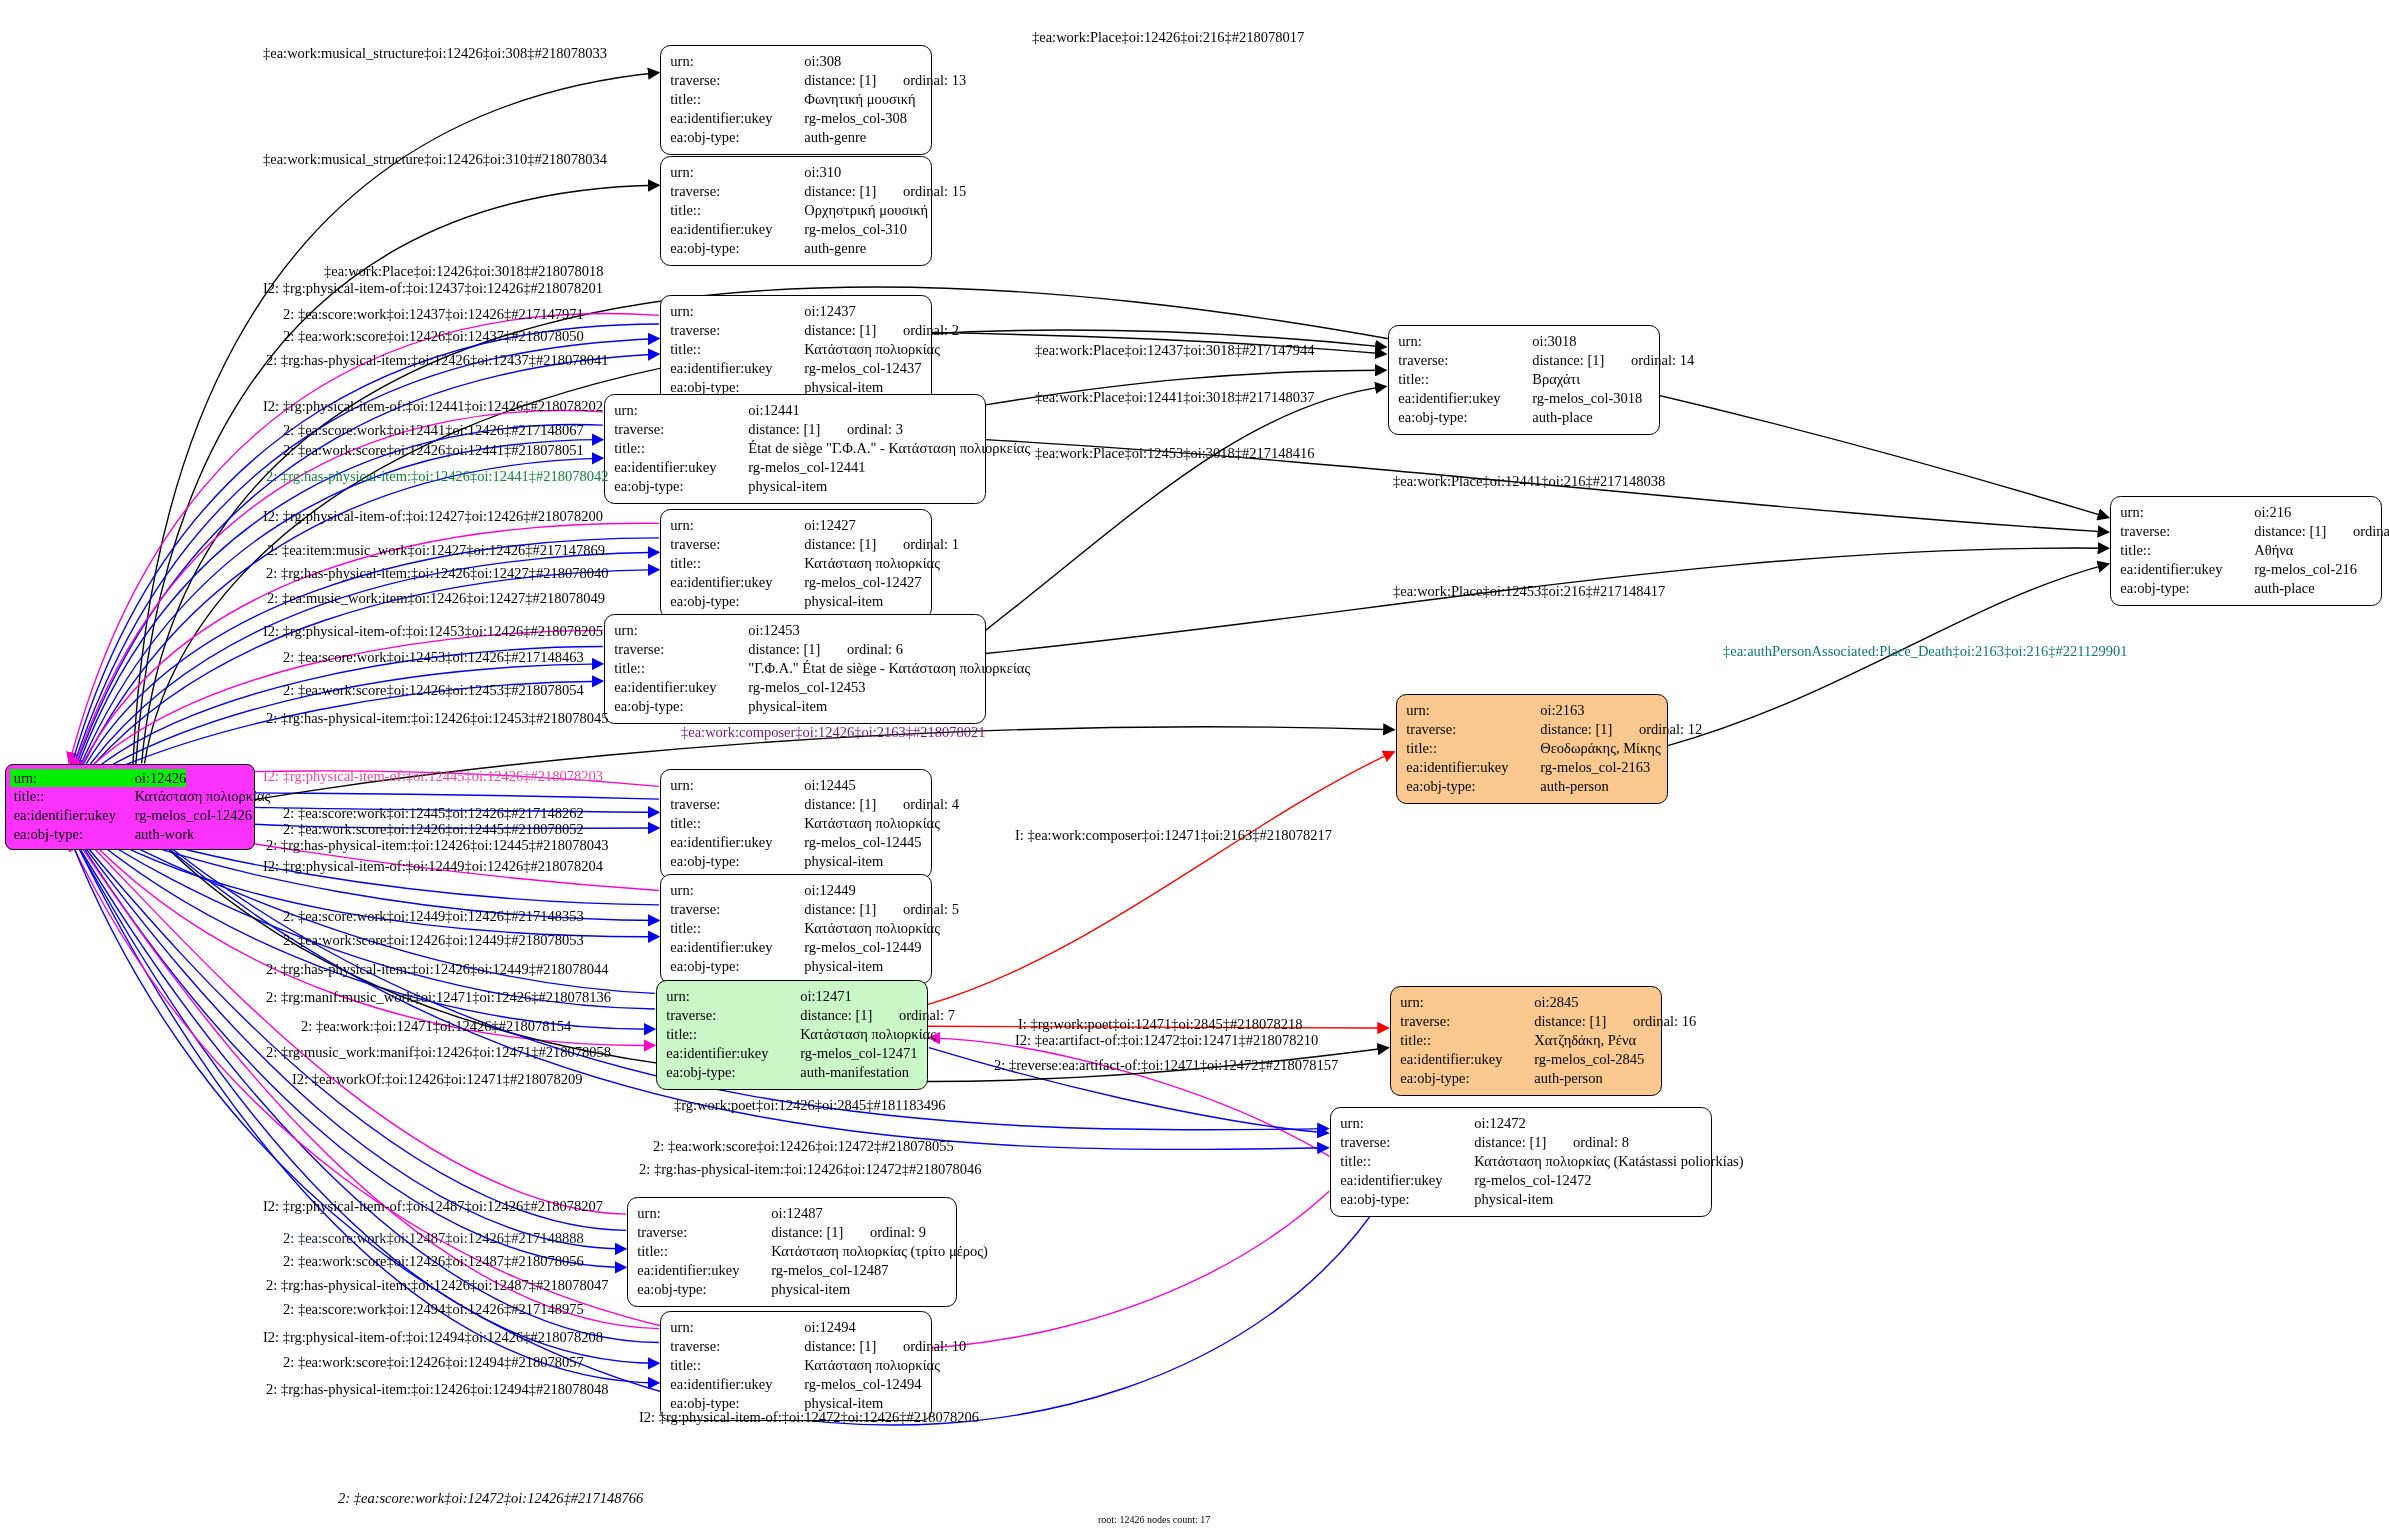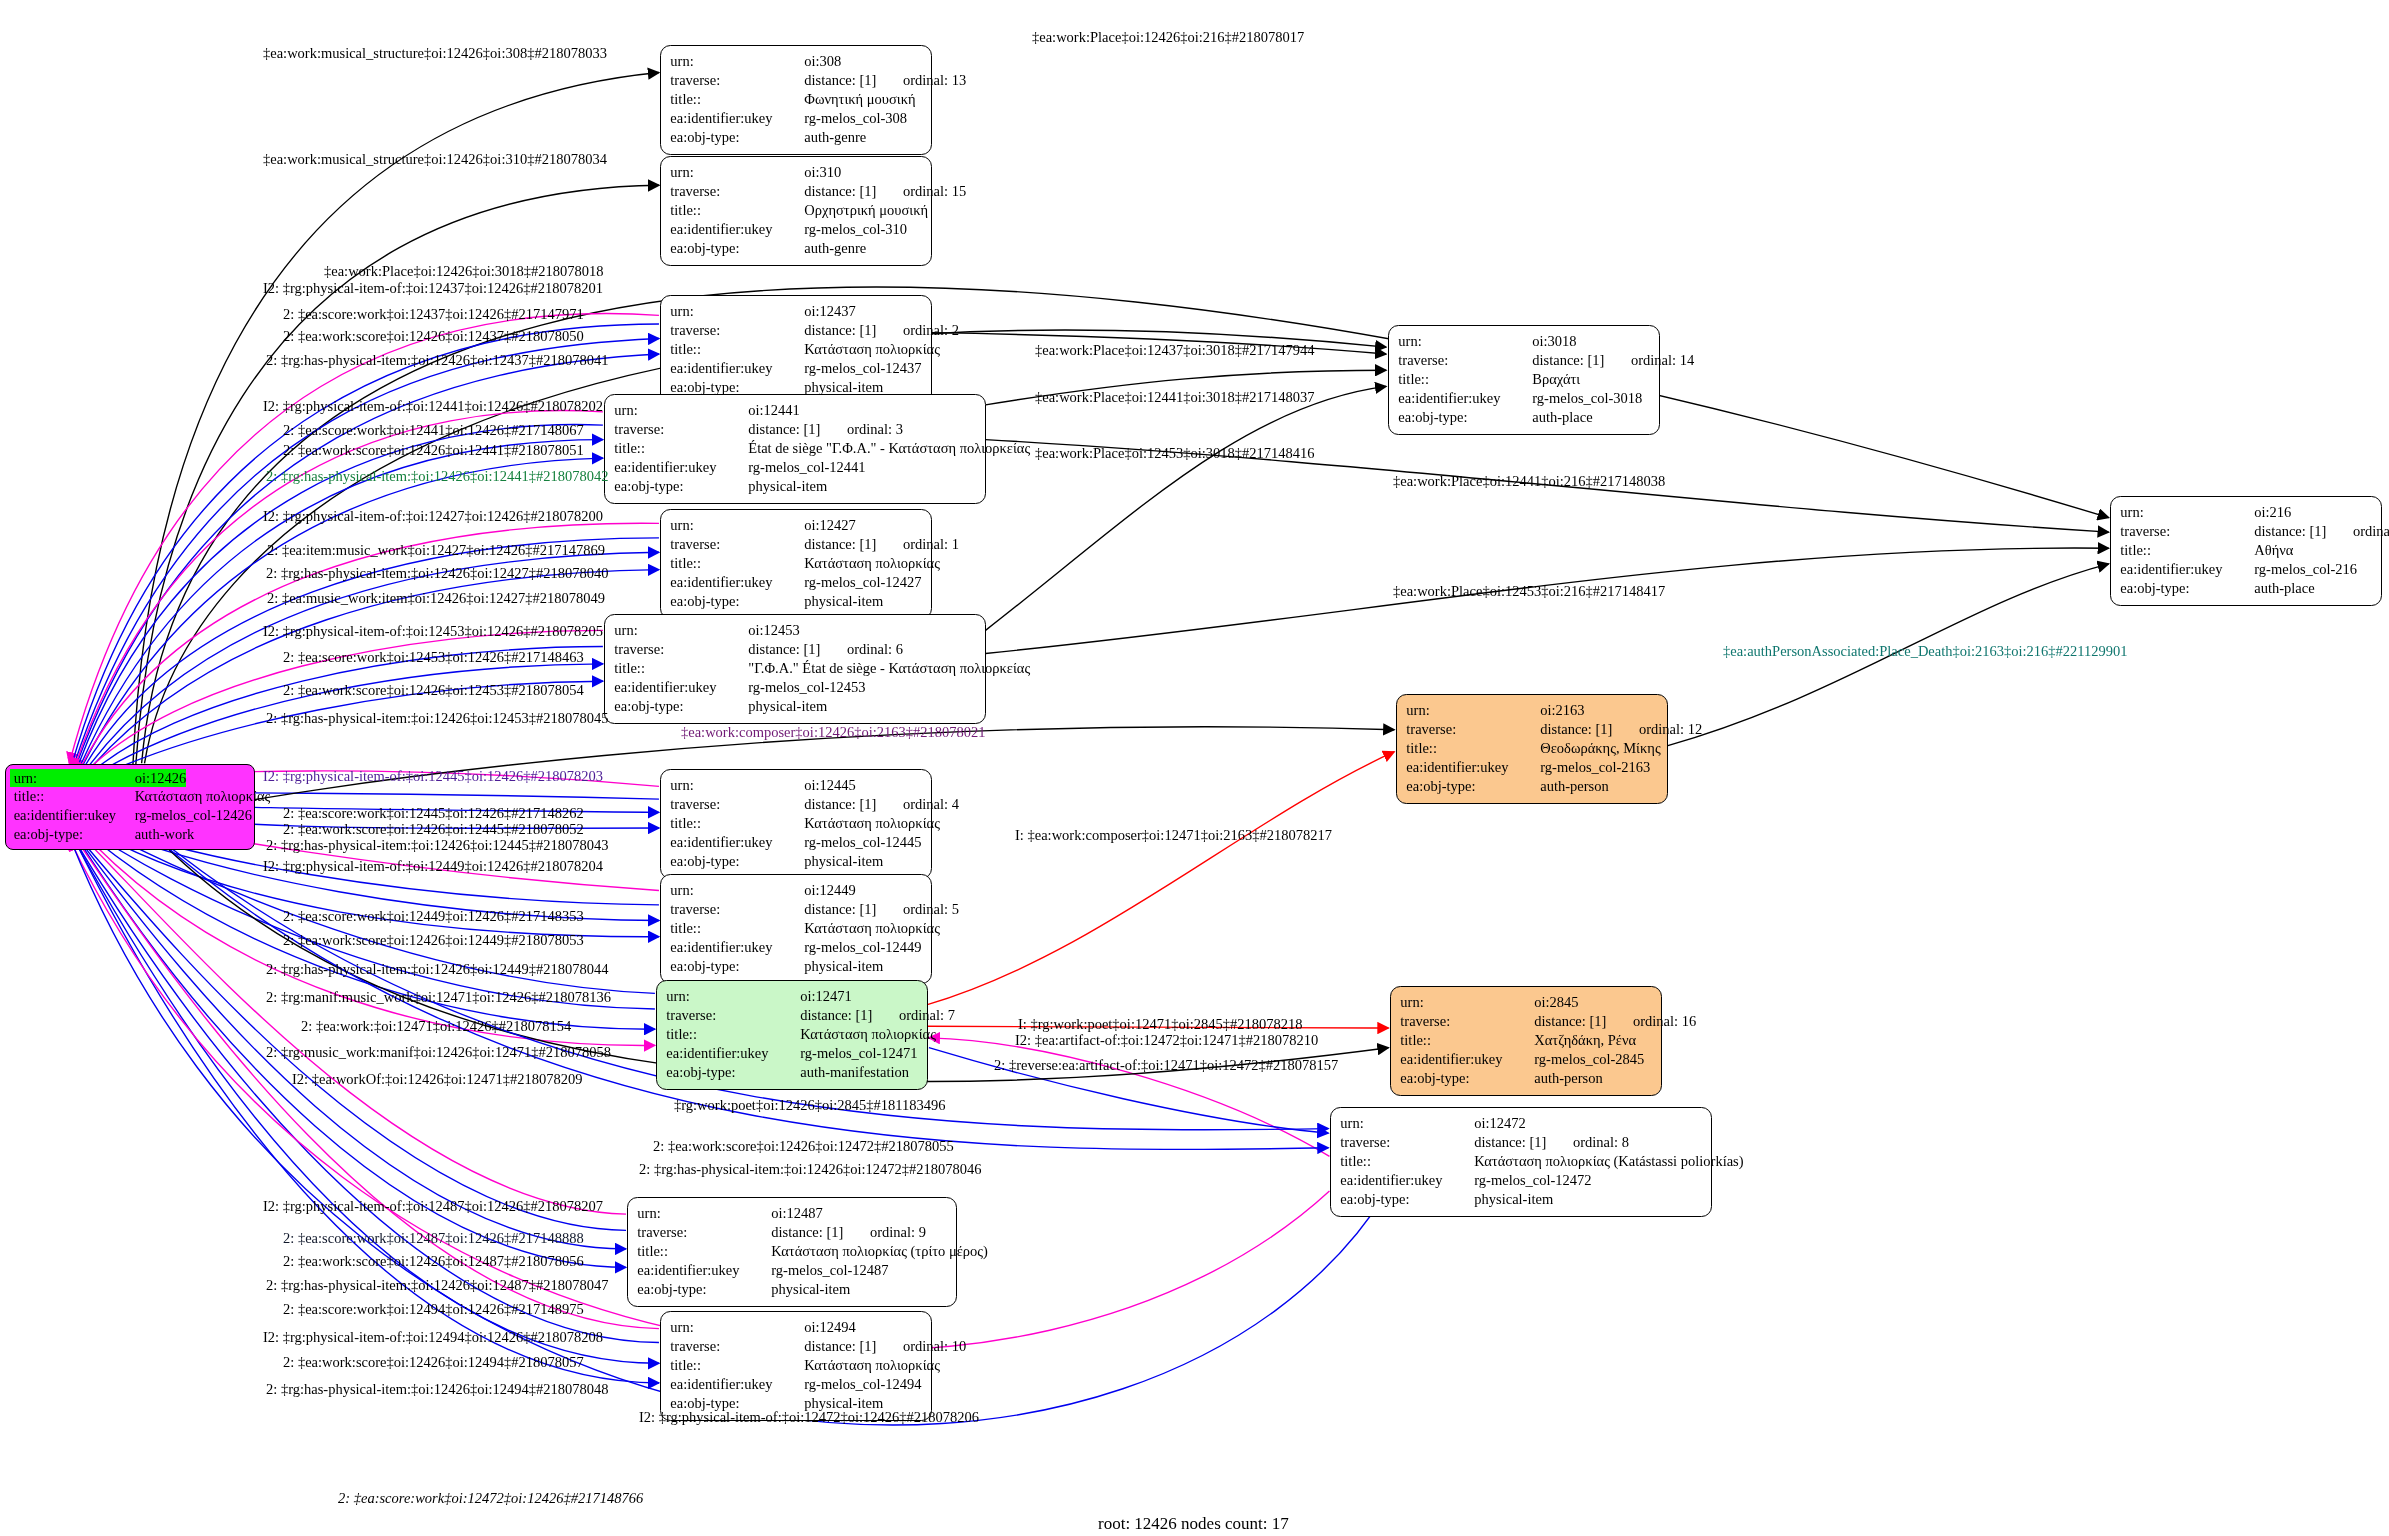--- a/index.html
+++ b/index.html
@@ -36,21 +36,21 @@
   .root .hl{background:#00ee00;display:block;}
   .elabel{
     position:absolute;
     font-size:14.5px;
     color:#000;
     white-space:nowrap;
     font-family:"Liberation Serif", serif;
   }
   .footer{
     position:absolute;
-    font-size:17px;
+    font-size:10px;
     color:#000;
     white-space:nowrap;
   }
 </style>
 </head>
 <body>
 
 <div id="canvas">
 
   <svg id="edges" xmlns="http://www.w3.org/2000/svg" viewBox="0 0 4133 2658" width="2389" height="1537">
@@ -542,21 +542,21 @@
       <div class="elabel" style="left: 267px; top: 542px; color: rgb(0, 0, 0);">2: ‡ea:item:music_work‡oi:12427‡oi:12426‡#217147869</div>
       <div class="elabel" style="left: 266px; top: 565px; color: rgb(0, 0, 0);">2: ‡rg:has-physical-item:‡oi:12426‡oi:12427‡#218078040</div>
       <div class="elabel" style="left: 267px; top: 590px; color: rgb(0, 0, 0);">2: ‡ea:music_work:item‡oi:12426‡oi:12427‡#218078049</div>
       <div class="elabel" style="left: 1393px; top: 583px; color: rgb(0, 0, 0);">‡ea:work:Place‡oi:12453‡oi:216‡#217148417</div>
       <div class="elabel" style="left: 263px; top: 623px; color: rgb(0, 0, 0);">I2: ‡rg:physical-item-of:‡oi:12453‡oi:12426‡#218078205</div>
       <div class="elabel" style="left: 283px; top: 649px; color: rgb(0, 0, 0);">2: ‡ea:score:work‡oi:12453‡oi:12426‡#217148463</div>
       <div class="elabel" style="left: 1723px; top: 643px; color: #0f766e;">‡ea:authPersonAssociated:Place_Death‡oi:2163‡oi:216‡#221129901</div>
       <div class="elabel" style="left: 283px; top: 682px; color: rgb(0, 0, 0);">2: ‡ea:work:score‡oi:12426‡oi:12453‡#218078054</div>
       <div class="elabel" style="left: 266px; top: 710px; color: rgb(0, 0, 0);">2: ‡rg:has-physical-item:‡oi:12426‡oi:12453‡#218078045</div>
       <div class="elabel" style="left: 681px; top: 724px; color: #701a75;">‡ea:work:composer‡oi:12426‡oi:2163‡#218078021</div>
-      <div class="elabel" style="left: 263px; top: 768px; color: #4c1d95;">I2: ‡rg:physical-item-of:‡oi:12445‡oi:12426‡#218078203</div>
+      <div class="elabel" style="left: 263px; top: 768px; color: #ec4899;">I2: ‡rg:physical-item-of:‡oi:12445‡oi:12426‡#218078203</div>
       <div class="elabel" style="left: 283px; top: 805px; color: rgb(0, 0, 0);">2: ‡ea:score:work‡oi:12445‡oi:12426‡#217148262</div>
       <div class="elabel" style="left: 283px; top: 821px; color: rgb(0, 0, 0);">2: ‡ea:work:score‡oi:12426‡oi:12445‡#218078052</div>
       <div class="elabel" style="left: 266px; top: 837px; color: rgb(0, 0, 0);">2: ‡rg:has-physical-item:‡oi:12426‡oi:12445‡#218078043</div>
       <div class="elabel" style="left: 263px; top: 858px; color: rgb(0, 0, 0);">I2: ‡rg:physical-item-of:‡oi:12449‡oi:12426‡#218078204</div>
       <div class="elabel" style="left: 1015px; top: 827px; color: rgb(0, 0, 0);">I: ‡ea:work:composer‡oi:12471‡oi:2163‡#218078217</div>
       <div class="elabel" style="left: 283px; top: 908px; color: rgb(0, 0, 0);">2: ‡ea:score:work‡oi:12449‡oi:12426‡#217148353</div>
       <div class="elabel" style="left: 283px; top: 932px; color: rgb(0, 0, 0);">2: ‡ea:work:score‡oi:12426‡oi:12449‡#218078053</div>
       <div class="elabel" style="left: 266px; top: 961px; color: rgb(0, 0, 0);">2: ‡rg:has-physical-item:‡oi:12426‡oi:12449‡#218078044</div>
       <div class="elabel" style="left: 266px; top: 989px; color: rgb(0, 0, 0);">2: ‡rg:manif:music_work‡oi:12471‡oi:12426‡#218078136</div>
       <div class="elabel" style="left: 301px; top: 1018px; color: rgb(0, 0, 0);">2: ‡ea:work:‡oi:12471‡oi:12426‡#218078154</div>

